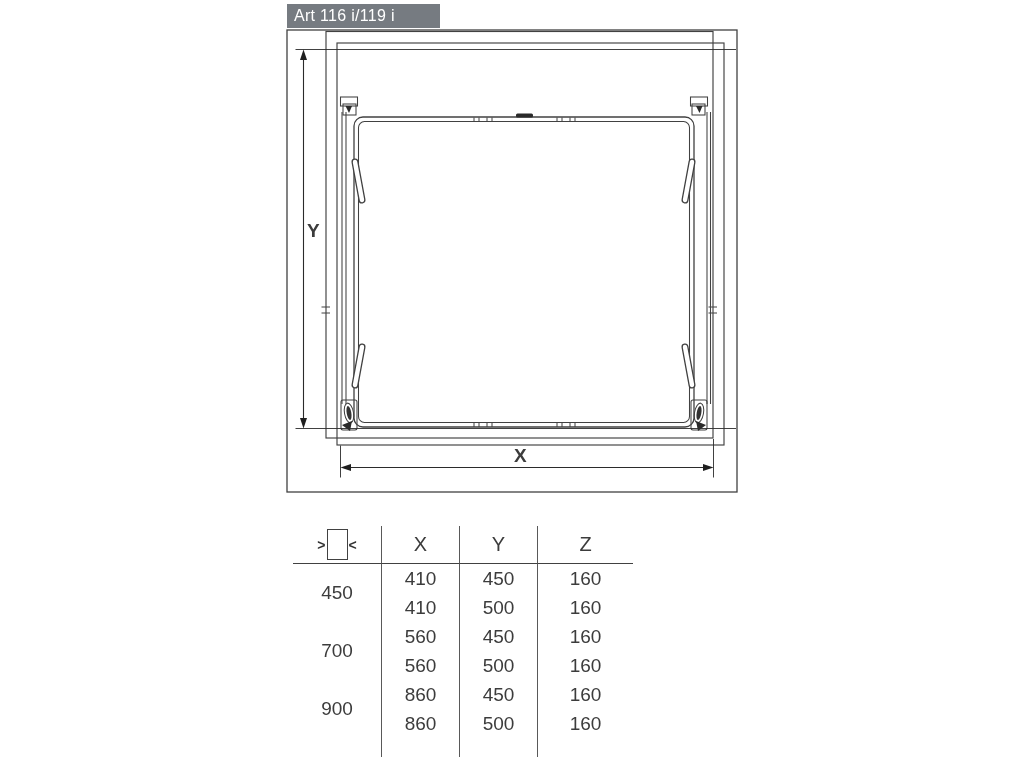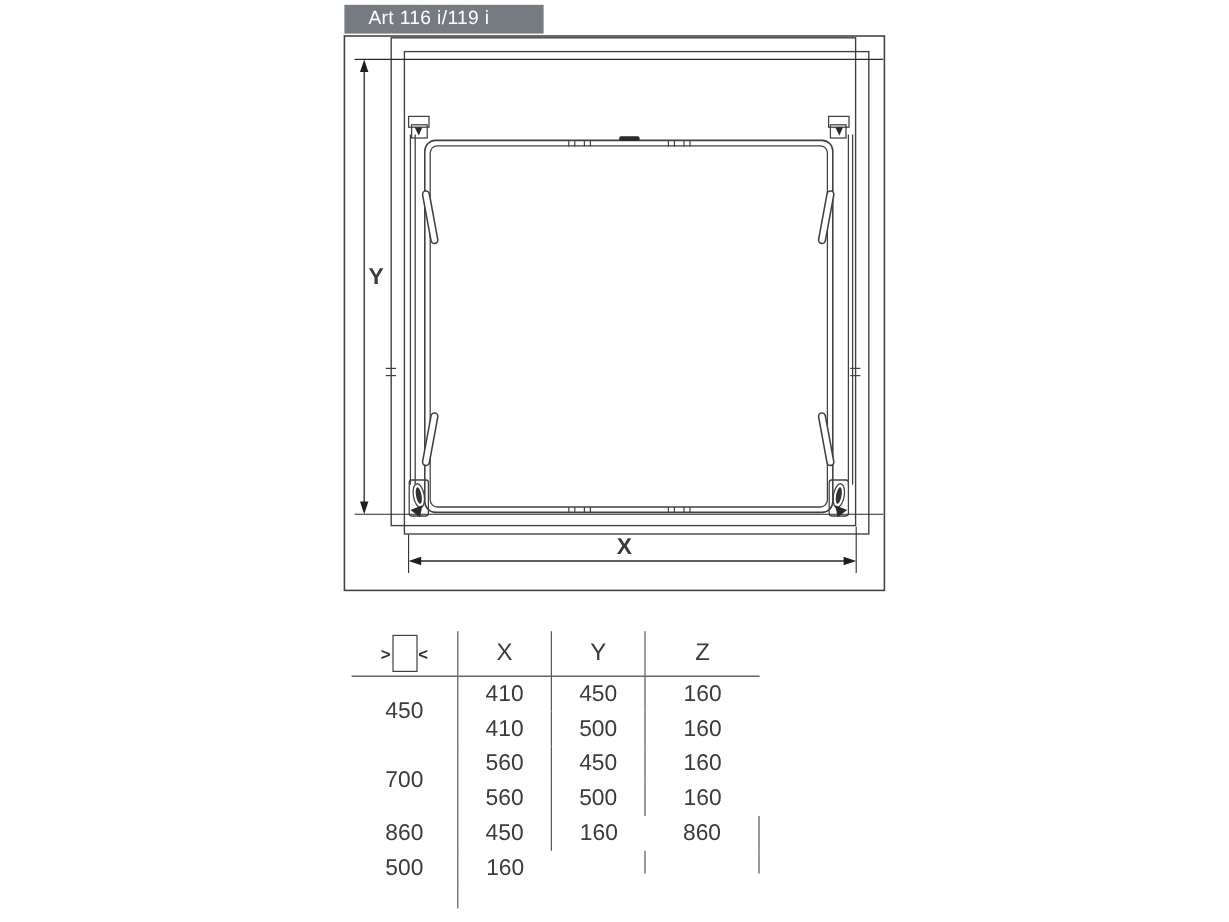--- a/index.html
+++ b/index.html
@@ -1,21 +1,21 @@
 <!DOCTYPE html>
 <html><head>
 <meta charset="utf-8">
 <style>
   html,body{margin:0;padding:0;background:#ffffff;}
   .page{position:relative;width:1024px;height:768px;background:#ffffff;overflow:hidden;
         font-family:"Liberation Sans",sans-serif;color:#3c3c3c;}
   .drawing-svg{position:absolute;left:0;top:0;}
   .title-box{position:absolute;left:287px;top:4px;height:24px;min-width:136px;
              background:#767b81;color:#ffffff;font-size:16px;line-height:24px;
-             padding:0 10px 0 20px;letter-spacing:.3px;white-space:nowrap;}
+             padding:0 10px 0 7px;letter-spacing:.3px;white-space:nowrap;}
   
   .spec-table{position:absolute;left:293px;top:526px;display:grid;
               grid-template-columns:89px 78px 78px 95px;
               grid-template-rows:38px repeat(6,29px) 19px;}
   .cell{display:flex;align-items:center;justify-content:center;
         font-size:19px;color:#3c3c3c;}
   .vline{border-right:1.5px solid #595959;}
   .hline{border-bottom:1.8px solid #414141;}
   .group-cell{grid-column:1;grid-row:span 2;}
   .hdr{font-size:20px;}
@@ -165,20 +165,21 @@
     <div class="cell">160</div>
 
     <div class="cell vline group-cell">700</div>
     <div class="cell vline">560</div>
     <div class="cell vline">450</div>
     <div class="cell">160</div>
     <div class="cell vline">560</div>
     <div class="cell vline">500</div>
     <div class="cell">160</div>
 
+    <div class="cell vline group-cell">900</div>
     <div class="cell vline">860</div>
     <div class="cell vline">450</div>
     <div class="cell">160</div>
     <div class="cell vline">860</div>
     <div class="cell vline">500</div>
     <div class="cell">160</div>
 
     <div class="spacer vline"></div>
     <div class="spacer vline"></div>
     <div class="spacer vline"></div>

